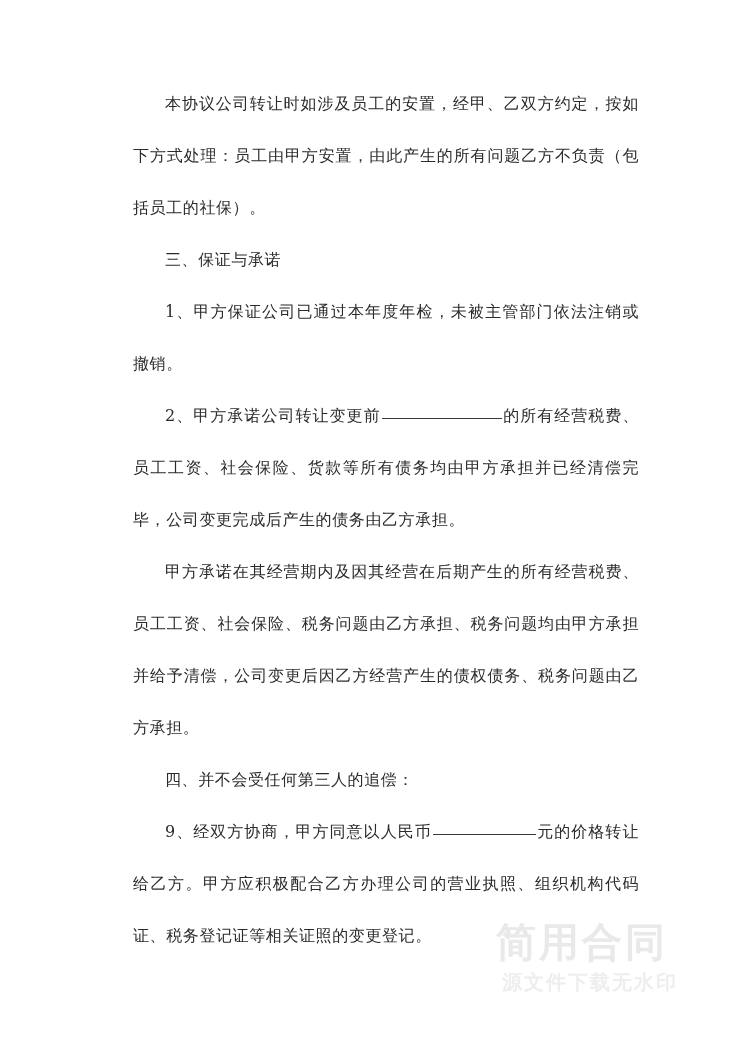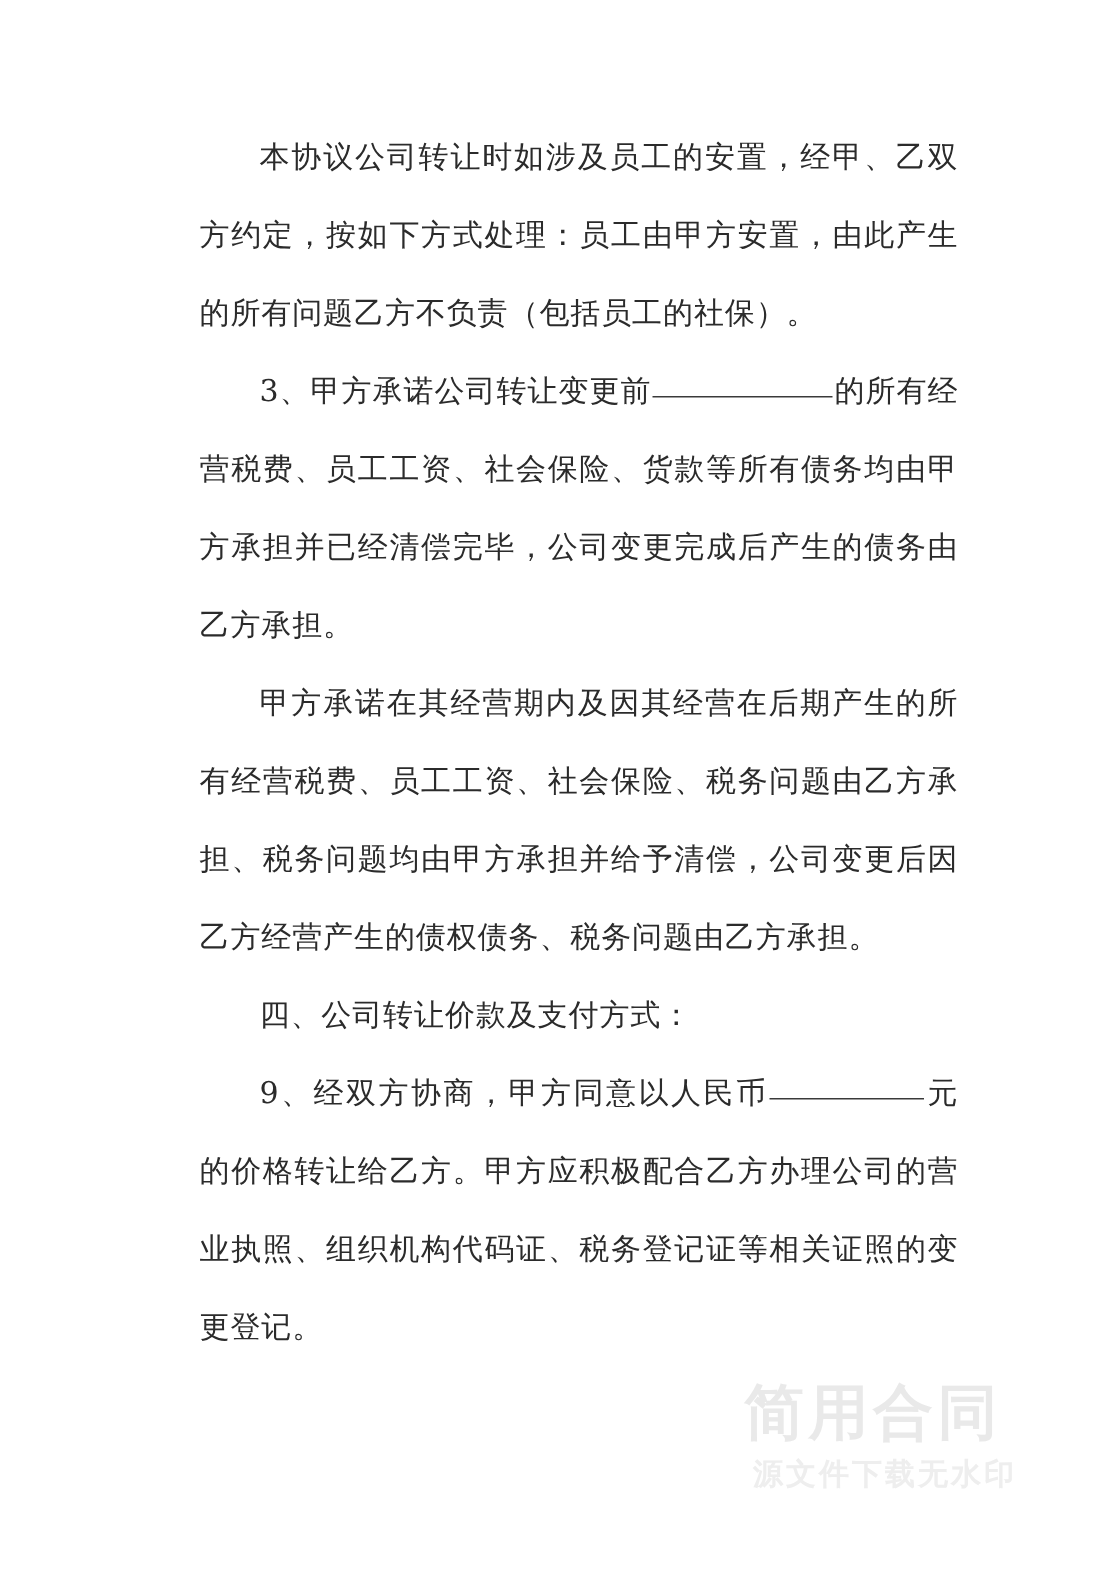--- a/index.html
+++ b/index.html
@@ -20,21 +20,21 @@
     box-sizing: border-box;
   }
   #doc-body {
     position: absolute;
     left: 133px;
     top: 78px;
     width: 506px;
   }
   .para {
     margin: 0 0 0 0;
-    font-size: 20px;
+    font-size: 16px;
     line-height: 52px;
     color: #2b2b2b;
     text-align: justify;
     text-justify: inter-character;
     text-align-last: left;
     letter-spacing: 0.6px;
     word-break: break-all;
     white-space: normal;
   }
   .para.indent {
@@ -85,23 +85,25 @@
     margin-top: 4px;
   }
 </style>
 </head>
 <body>
 
 <div id="page">
 
   <div id="doc-body">
       <p class="para indent"><span>本协议公司转让时如涉及员工的安置，经甲、乙双方约定，按如下方式处理：员工由甲方安置，由此产生的所有问题乙方不负责（包括员工的社保）。</span></p>
-      <p class="para indent"><span>3、甲方承诺公司转让变更前</span><span class="blank len-lg"></span><span>的所有经营税费、员工工资、社会保险、货款等所有债务均由甲方承担并已经清偿完毕，公司变更完成后产生的债务由乙方承担。</span></p>
+      <p class="para indent"><span>三、保证与承诺</span></p>
+      <p class="para indent"><span>1、甲方保证公司已通过本年度年检，未被主管部门依法注销或撤销。</span></p>
+      <p class="para indent"><span>2、甲方承诺公司转让变更前</span><span class="blank len-lg"></span><span>的所有经营税费、员工工资、社会保险、货款等所有债务均由甲方承担并已经清偿完毕，公司变更完成后产生的债务由乙方承担。</span></p>
       <p class="para indent"><span>甲方承诺在其经营期内及因其经营在后期产生的所有经营税费、员工工资、社会保险、税务问题由乙方承担、税务问题均由甲方承担并给予清偿，公司变更后因乙方经营产生的债权债务、税务问题由乙方承担。</span></p>
-      <p class="para indent"><span>四、公司转让价款及支付方式：</span></p>
+      <p class="para indent"><span>四、并不会受任何第三人的追偿：</span></p>
       <p class="para indent"><span>9、经双方协商，甲方同意以人民币</span><span class="blank len-md"></span><span>元的价格转让给乙方。甲方应积极配合乙方办理公司的营业执照、组织机构代码证、税务登记证等相关证照的变更登记。</span></p>
     </div>
 
   <div id="watermark">
     <span class="wm-logo">简用合同</span>
     <span class="wm-sub">源文件下载无水印</span>
   </div>
 
 </div>
 

